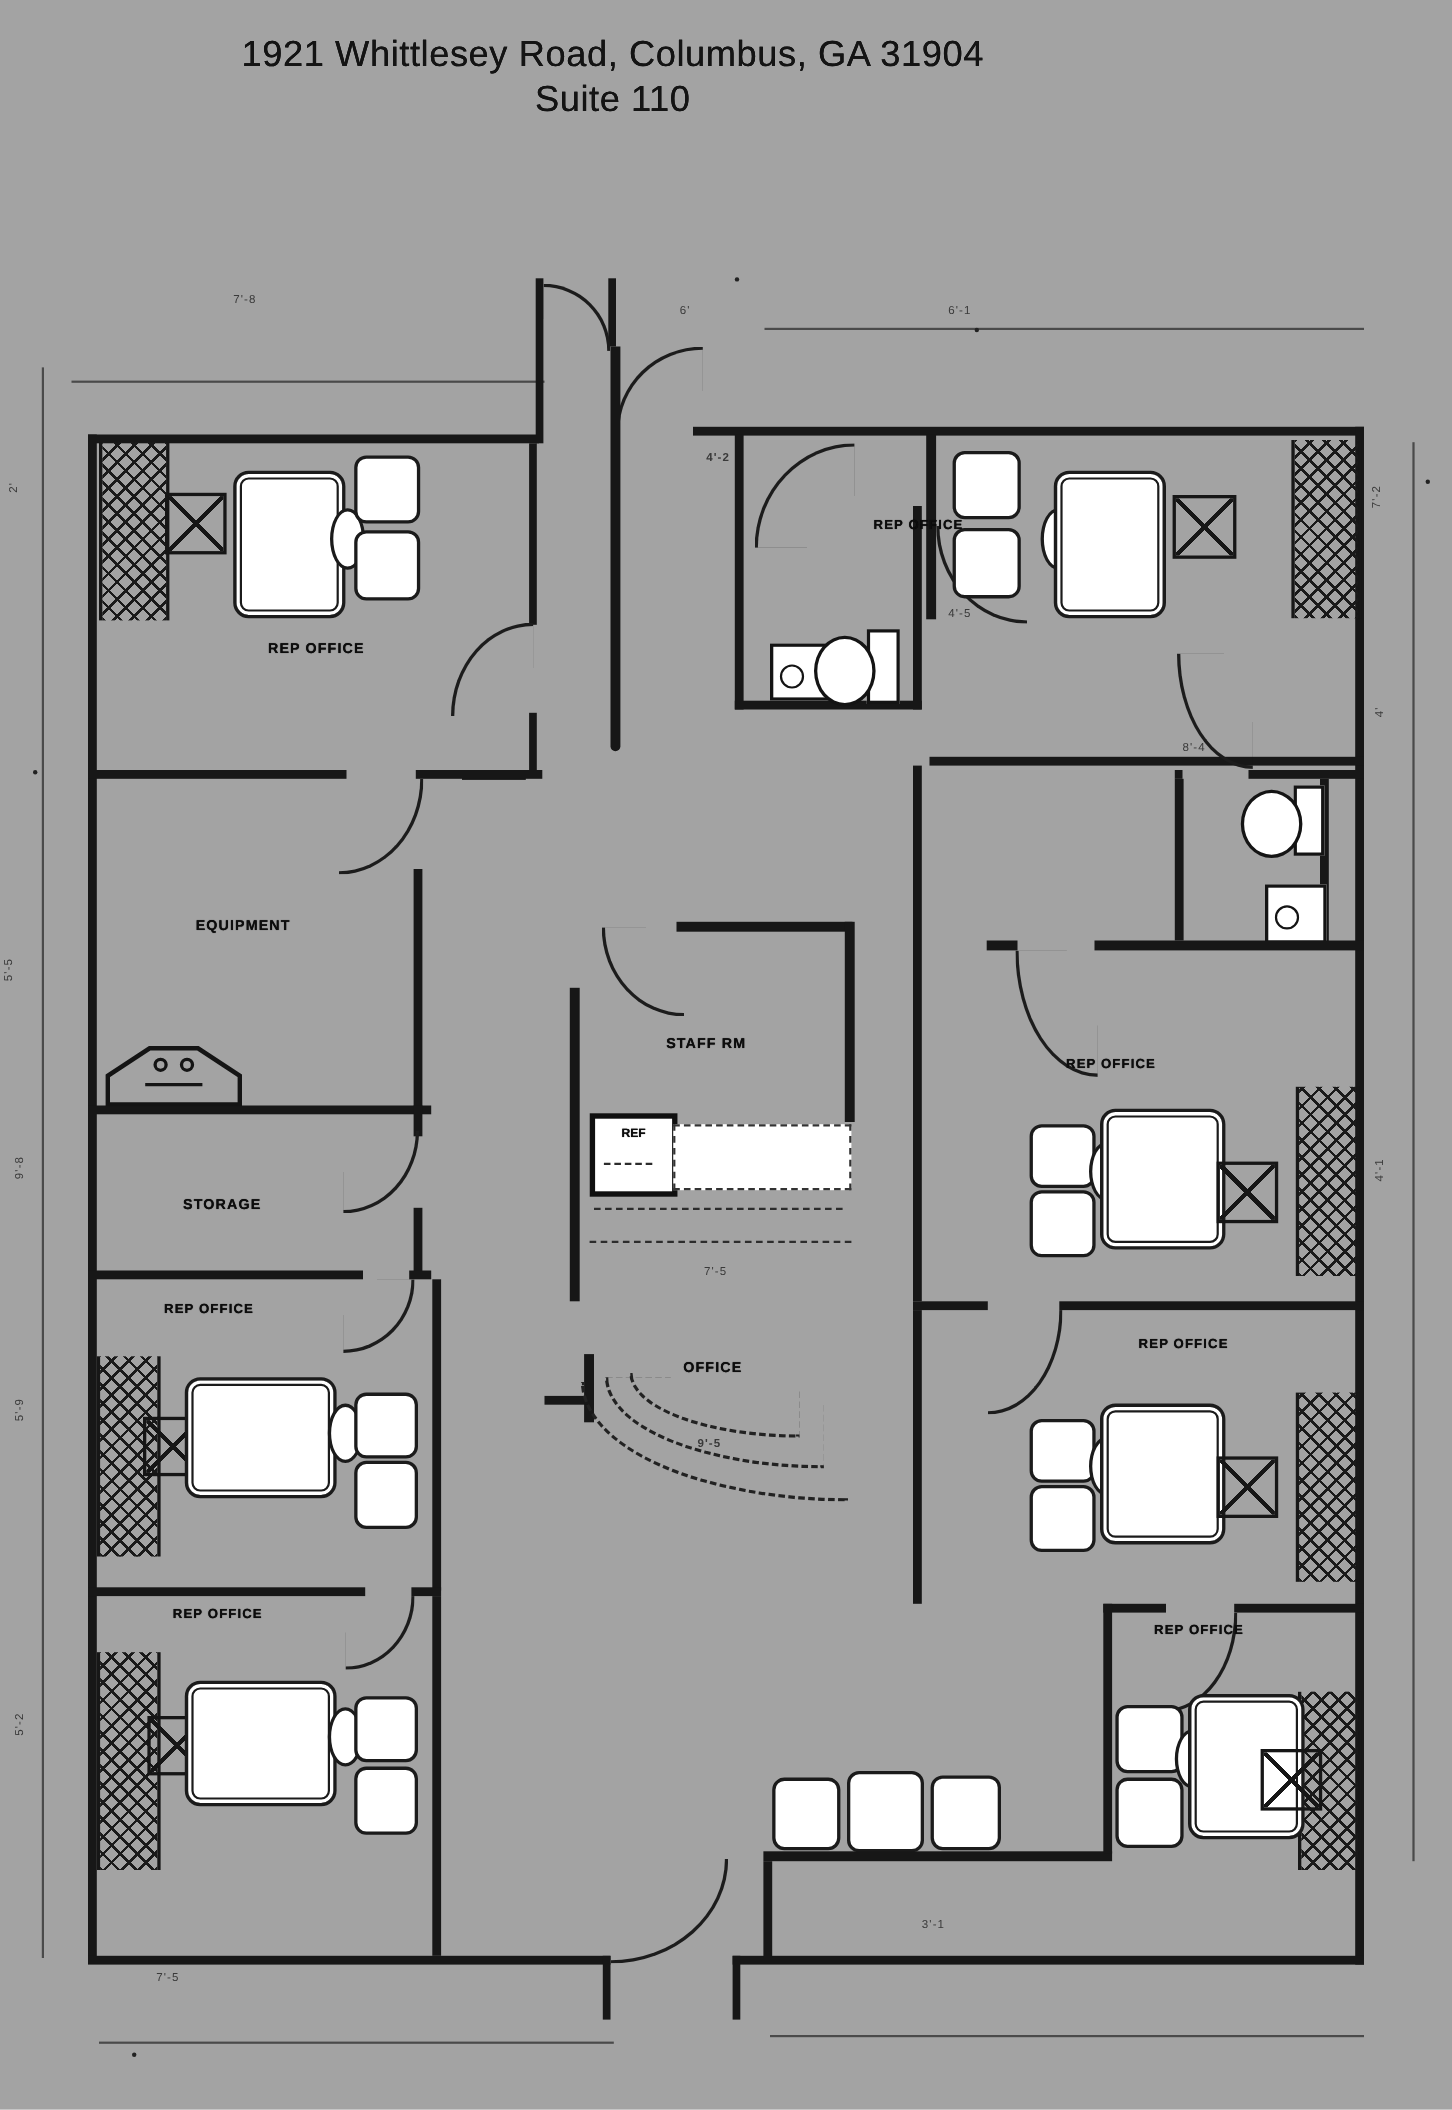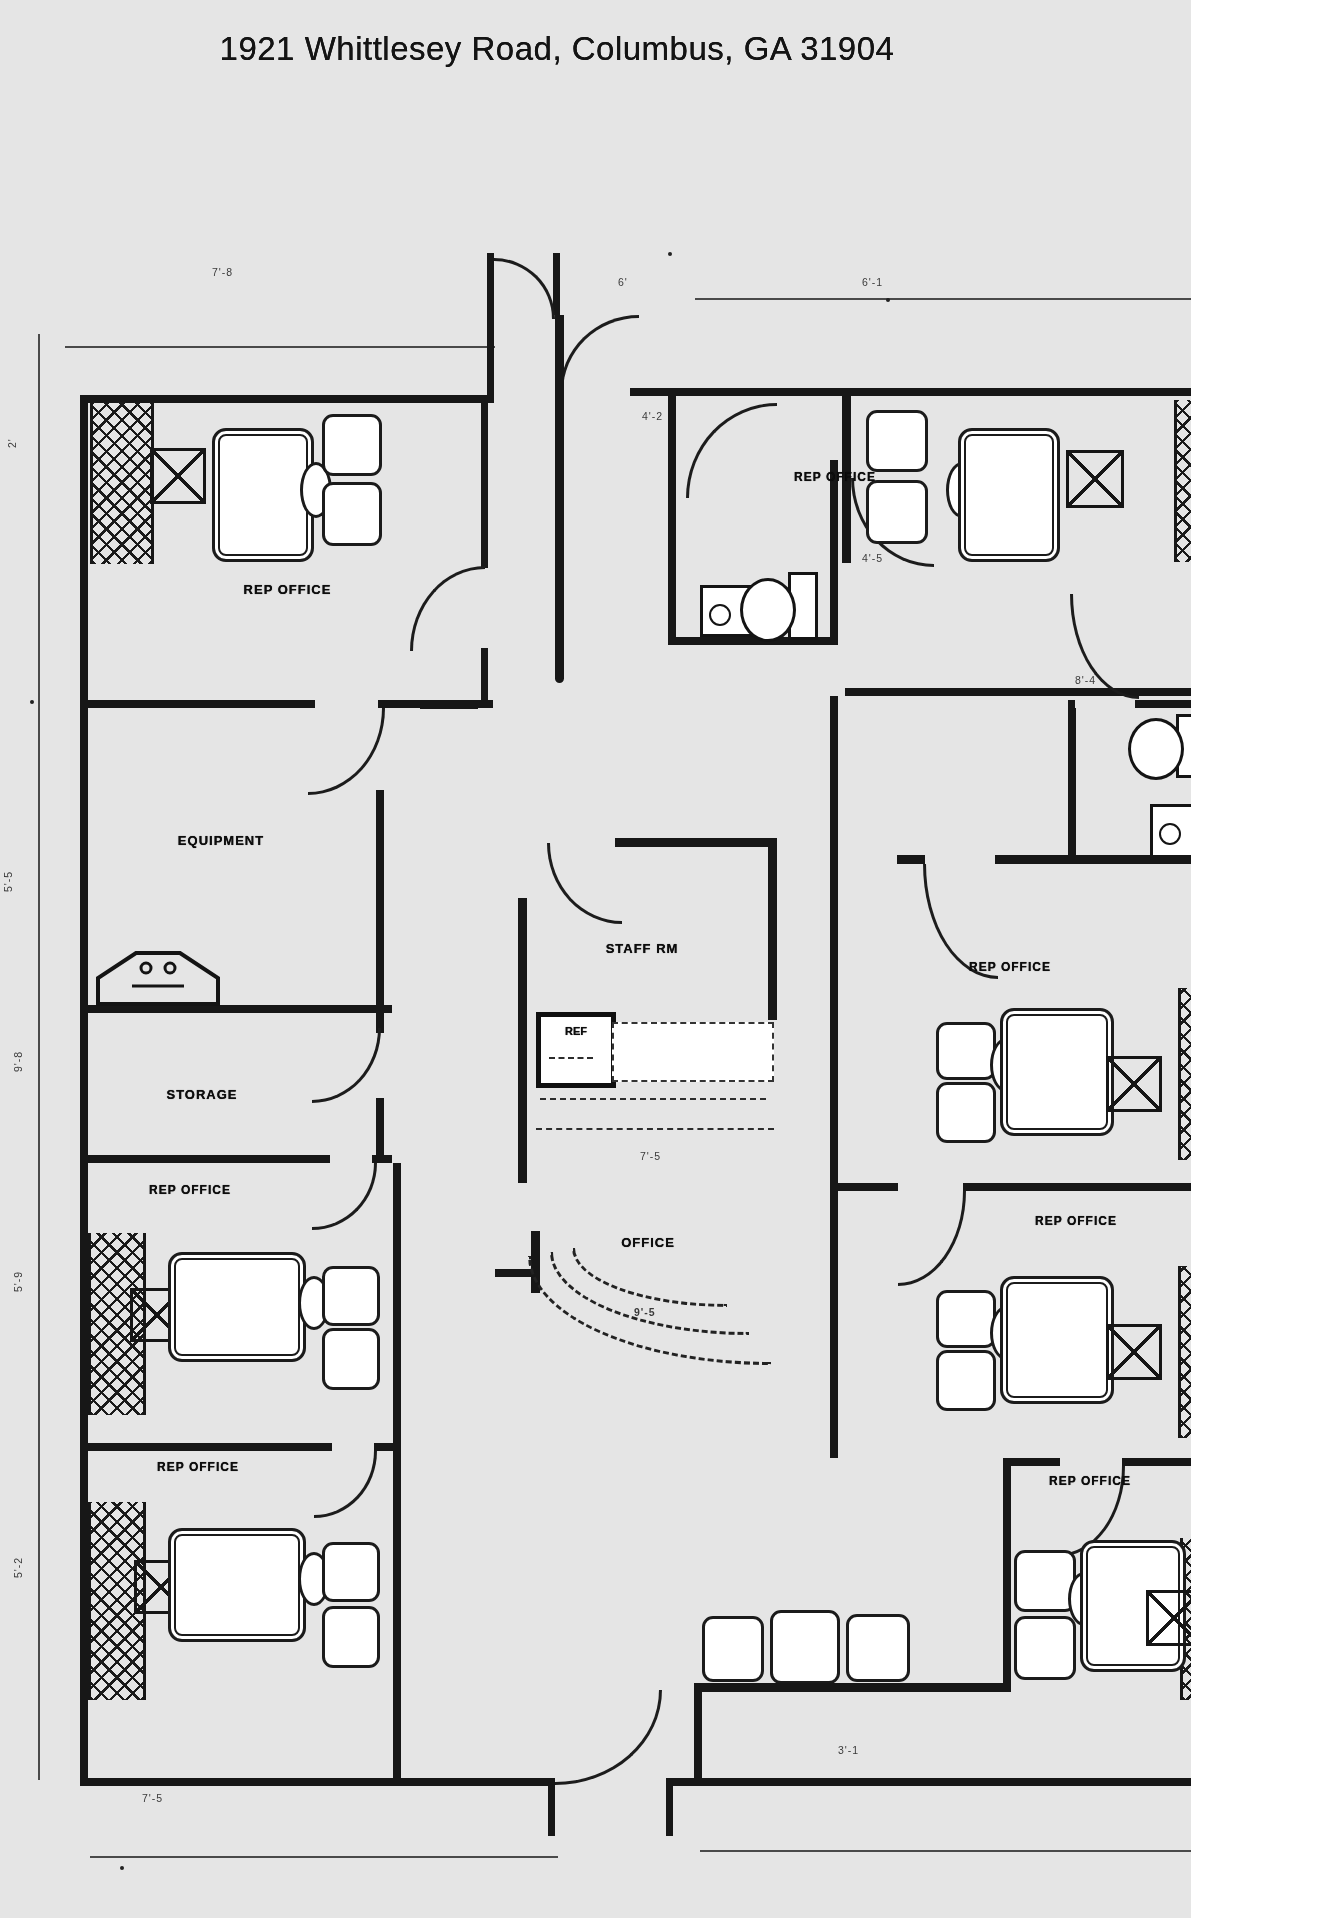--- a/index.html
+++ b/index.html
@@ -1,16 +1,16 @@
 <!DOCTYPE html>
 <html><head>
 <meta charset="utf-8">
 <style>
   html,body{margin:0;padding:0;background:#ffffff;}
-  #page{position:relative;width:1191px;height:1918px;background:#e5e5e5;overflow:hidden;
+  #page{position:relative;width:1320px;height:1918px;background:#a3a3a3;overflow:hidden;
         font-family:"Liberation Sans",sans-serif;color:#111;}
   .abs{position:absolute;}
   
   #title{left:0;top:28px;width:1114px;text-align:center;font-size:33px;color:#141414;
          letter-spacing:.5px;line-height:1.25;text-shadow:0 0 .6px #000;}
   
   .w{position:absolute;background:#171717;}
   
   .dl{position:absolute;background:#4a4a4a;}
   
@@ -48,20 +48,21 @@
   .dim.rot{transform:rotate(-90deg);transform-origin:left top;}
   .speck{position:absolute;width:4px;height:4px;background:#222;border-radius:50%;}
 </style>
 </head>
 <body>
 
 <div id="page">
 
   <div class="abs" id="title">
     <div>1921 Whittlesey Road, Columbus, GA 31904</div>
+    <div>Suite 110</div>
   </div>
 
   <div>
 
     <div class="dl" style="left:65px;top:346px;width:430px;height:2px;"></div>
     <div class="dl" style="left:695px;top:298px;width:545px;height:2px;"></div>
     <div class="dl" style="left:38px;top:334px;width:2px;height:1446px;"></div>
     <div class="dl" style="left:1284px;top:402px;width:2px;height:1290px;"></div>
     <div class="dl" style="left:90px;top:1856px;width:468px;height:2px;"></div>
     <div class="dl" style="left:700px;top:1850px;width:540px;height:2px;"></div>
@@ -237,21 +238,21 @@
     <div class="lbl" style="left:612px;top:1235px;width:72px;">OFFICE</div>
     <div class="lbl" style="left:952px;top:960px;width:116px;font-size:12px;">REP OFFICE</div>
     <div class="lbl" style="left:1018px;top:1214px;width:116px;font-size:12px;">REP OFFICE</div>
     <div class="lbl" style="left:1032px;top:1474px;width:116px;font-size:12px;">REP OFFICE</div>
 
     <div class="dim" style="left:212px;top:266px;">7'-8</div>
     <div class="dim" style="left:618px;top:276px;">6'</div>
     <div class="dim" style="left:830px;top:276px;margin-left:32px;">6'-1</div>
     <div class="dim rot" style="left:6px;top:448px;">2'</div>
     <div class="dim rot" style="left:1246px;top:462px;">7'-2</div>
-    <div class="dim" style="left:642px;top:410px;">4'-2</div>
+    <div class="dim" style="left:642px;top:410px;font-weight:bold;">4'-2</div>
     <div class="dim" style="left:862px;top:552px;">4'-5</div>
     <div class="dim" style="left:1075px;top:674px;">8'-4</div>
     <div class="dim rot" style="left:2px;top:892px;">5'-5</div>
     <div class="dim rot" style="left:12px;top:1072px;">9'-8</div>
     <div class="dim rot" style="left:12px;top:1292px;">5'-9</div>
     <div class="dim rot" style="left:12px;top:1578px;">5'-2</div>
     <div class="dim" style="left:640px;top:1150px;">7'-5</div>
     <div class="dim" style="left:634px;top:1306px;font-weight:bold;">9'-5</div>
     <div class="dim" style="left:142px;top:1792px;">7'-5</div>
     <div class="dim" style="left:838px;top:1734px;margin-top:10px;">3'-1</div>

